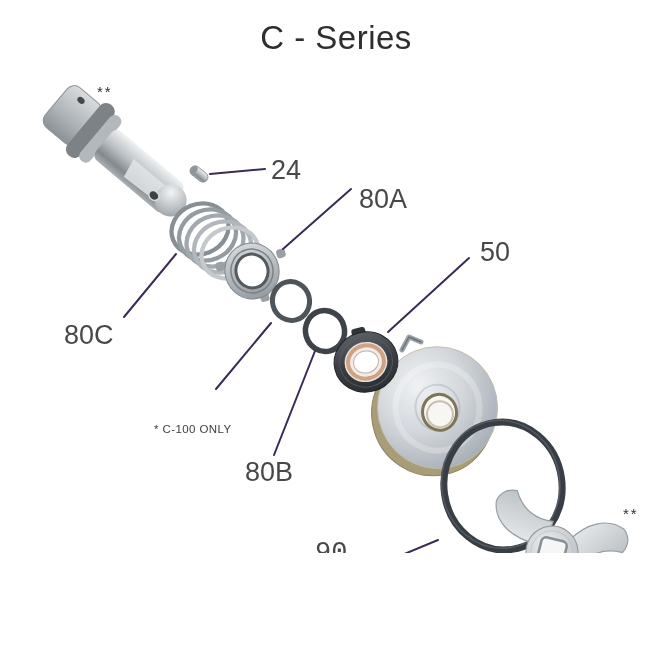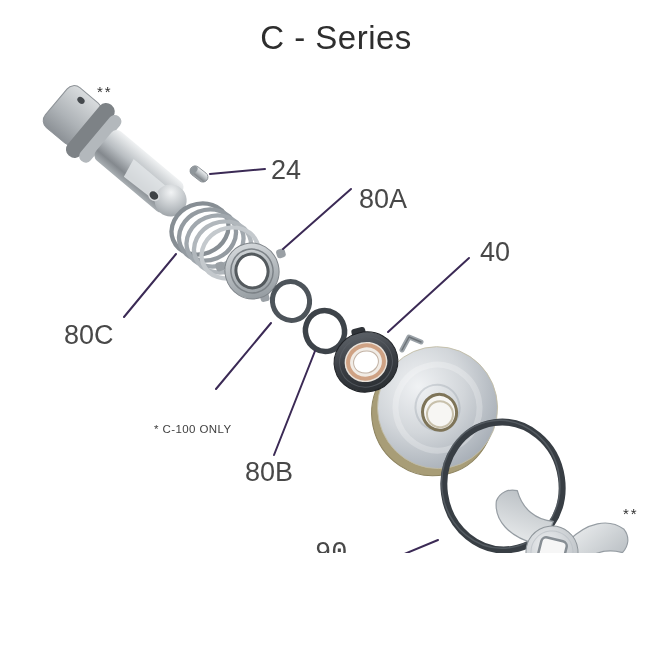--- a/index.html
+++ b/index.html
@@ -161,21 +161,21 @@
     <line class="leader" x1="469" y1="258" x2="388" y2="332"></line>
     <line class="leader" x1="124" y1="317" x2="176" y2="254"></line>
     <line class="leader" x1="216" y1="389" x2="271" y2="323"></line>
     <line class="leader" x1="274" y1="455" x2="315" y2="351"></line>
     <line class="leader" x1="361" y1="572" x2="438" y2="540"></line>
   </svg>
 
   <span class="mark" style="left:97px;top:84px;">**</span>
   <span class="lbl" style="left:271px;top:157px;">24</span>
   <span class="lbl" style="left:359px;top:186px;">80A</span>
-  <span class="lbl" style="left:480px;top:239px;">40</span>
+  <span class="lbl" style="left:480px;top:239px;">50</span>
   <span class="lbl" style="left:64px;top:322px;">80C</span>
   <span class="lbl-sm" style="left:134px;top:424px;">* C-100 ONLY</span>
   <span class="lbl" style="left:245px;top:459px;">80B</span>
   <span class="lbl" style="left:315px;top:540px;font-family:Liberation Mono, monospace;">90</span>
   <span class="mark" style="left:623px;top:506px;">**</span>
 
 
 </div>
 
 </body></html>

